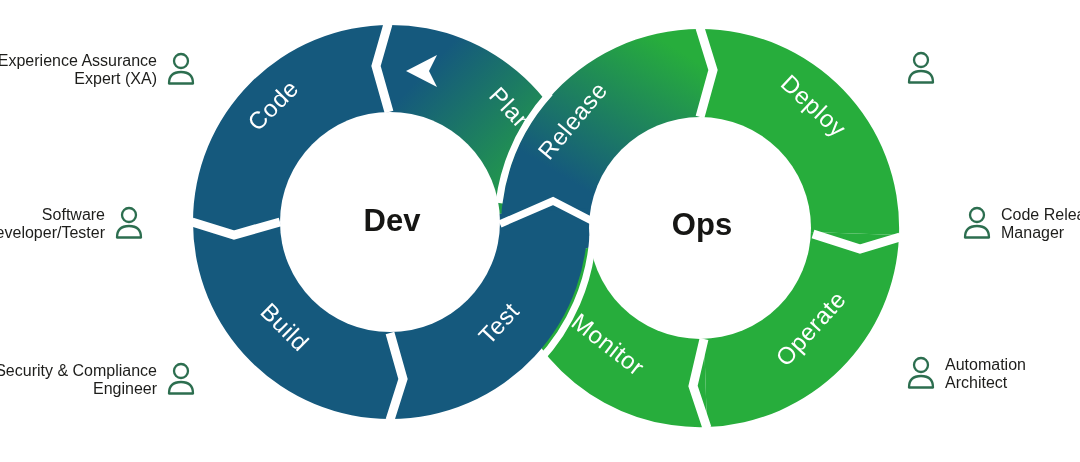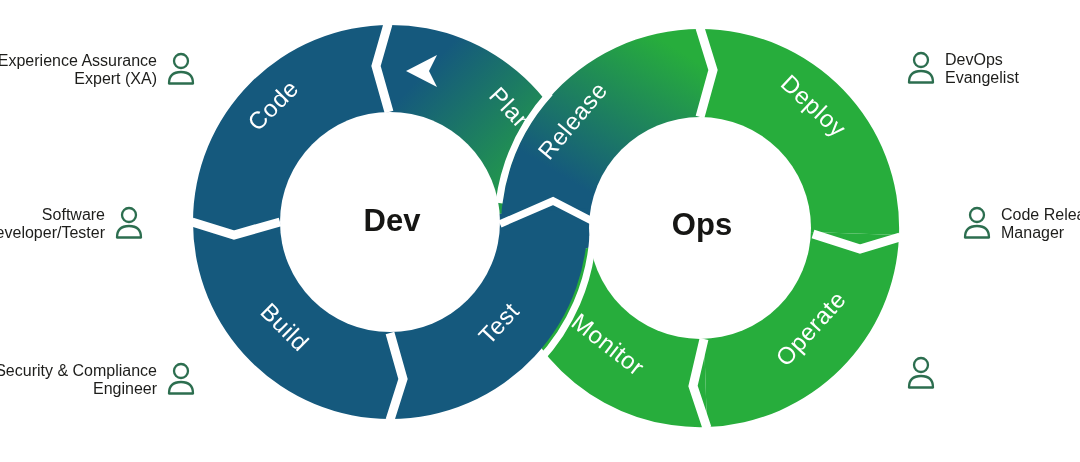--- a/index.html
+++ b/index.html
@@ -114,24 +114,20 @@
   </span>
 </div>
 
 <div class="role" style="top:51px;left:906px">
   <span class="icon">
     <svg width="30" height="34" viewBox="0 0 30 34" color="#2C6E4F">
       <circle cx="15" cy="9" r="7" fill="none" stroke="currentColor" stroke-width="2.3"></circle>
       <path d="M3,31.5 C3,23.5 8,20 15,20 C22,20 27,23.5 27,31.5 Z" fill="none" stroke="currentColor" stroke-width="2.3" stroke-linejoin="round"></path>
     </svg>
   </span>
-  <div class="txt">
-    <div>DevOps</div>
-    <div>Evangelist</div>
-  </div>
 </div>
 
 <div class="role" style="top:206px;left:962px">
   <span class="icon">
     <svg width="30" height="34" viewBox="0 0 30 34" color="#2C6E4F">
       <circle cx="15" cy="9" r="7" fill="none" stroke="currentColor" stroke-width="2.3"></circle>
       <path d="M3,31.5 C3,23.5 8,20 15,20 C22,20 27,23.5 27,31.5 Z" fill="none" stroke="currentColor" stroke-width="2.3" stroke-linejoin="round"></path>
     </svg>
   </span>
   <div class="txt">
@@ -140,13 +136,17 @@
   </div>
 </div>
 
 <div class="role" style="top:356px;left:906px">
   <span class="icon">
     <svg width="30" height="34" viewBox="0 0 30 34" color="#2C6E4F">
       <circle cx="15" cy="9" r="7" fill="none" stroke="currentColor" stroke-width="2.3"></circle>
       <path d="M3,31.5 C3,23.5 8,20 15,20 C22,20 27,23.5 27,31.5 Z" fill="none" stroke="currentColor" stroke-width="2.3" stroke-linejoin="round"></path>
     </svg>
   </span>
+  <div class="txt">
+    <div>Automation</div>
+    <div>Architect</div>
+  </div>
 </div>
 
 </body></html>

